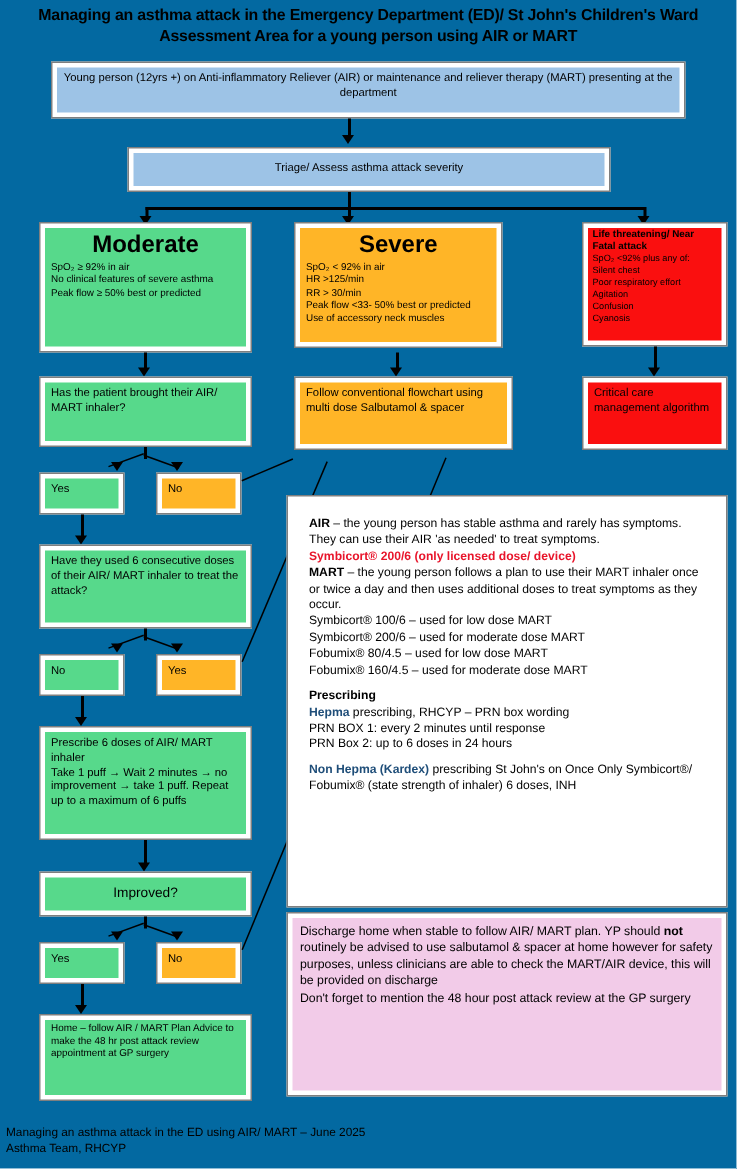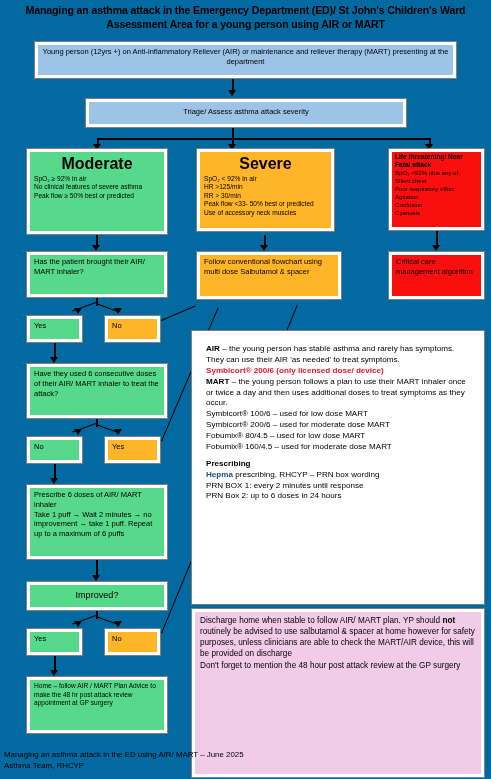--- a/index.html
+++ b/index.html
@@ -251,24 +251,27 @@
       <p>Fobumix® 80/4.5 – used for low dose MART</p>
       <p>Fobumix® 160/4.5 – used for moderate dose MART</p>
       <div class="gap"></div>
       <p class="bold">Prescribing</p>
       <p>
         <span class="blue-txt">Hepma</span><span> prescribing, RHCYP – PRN box wording</span>
       </p>
       <p>PRN BOX 1: every 2 minutes until response</p>
       <p>PRN Box 2: up to 6 doses in 24 hours</p>
       <div class="gap"></div>
-    </div>
-  </div>
-
-  <div class="abs node" style="left:191px; top:608px; width:294px; height:170px;">
+      <p>
+        <span class="blue-txt">Non Hepma (Kardex)</span><span> prescribing St John's on Once Only Symbicort®/ Fobumix® (state strength of inhaler) 6 doses, INH</span>
+      </p>
+    </div>
+  </div>
+
+  <div class="abs node" style="left:191px; top:608px; width:294px; height:123px;">
     <div class="fill pink pink-body" style="padding:3px 5px;">
       <p>
         <span>Discharge home when stable to follow AIR/ MART plan. YP should </span><span class="bold">not</span><span> routinely be advised to use salbutamol &amp; spacer at home however for safety purposes, unless clinicians are able to check the MART/AIR device, this will be provided on discharge</span>
       </p>
       <p>Don't forget to mention the 48 hour post attack review at the GP surgery</p>
     </div>
   </div>
 
   <div class="abs footer">
     <div>Managing an asthma attack in the ED using AIR/ MART – June 2025</div>

